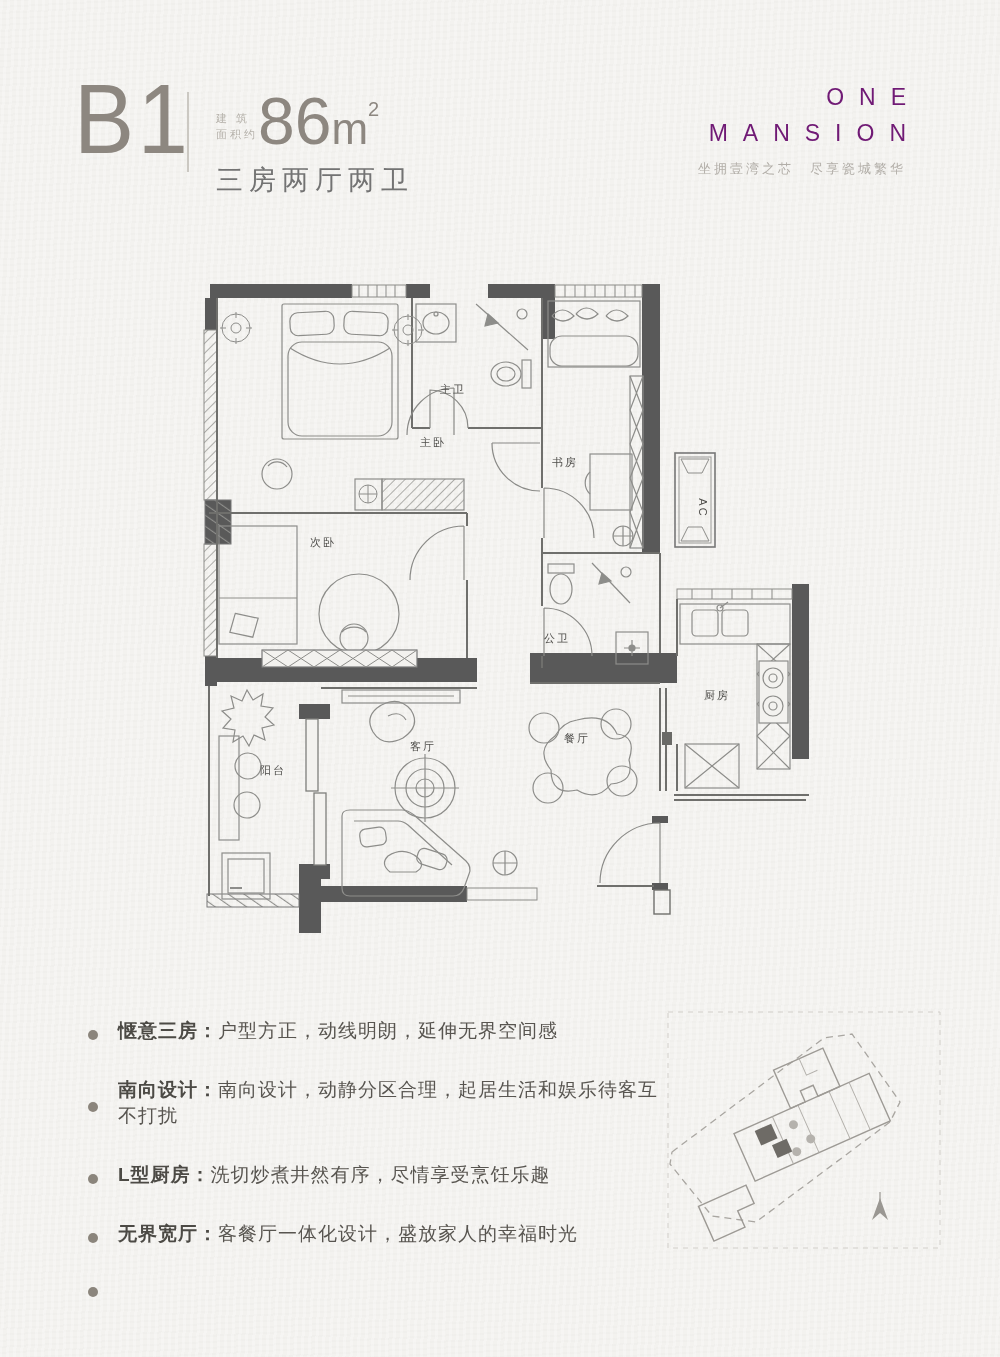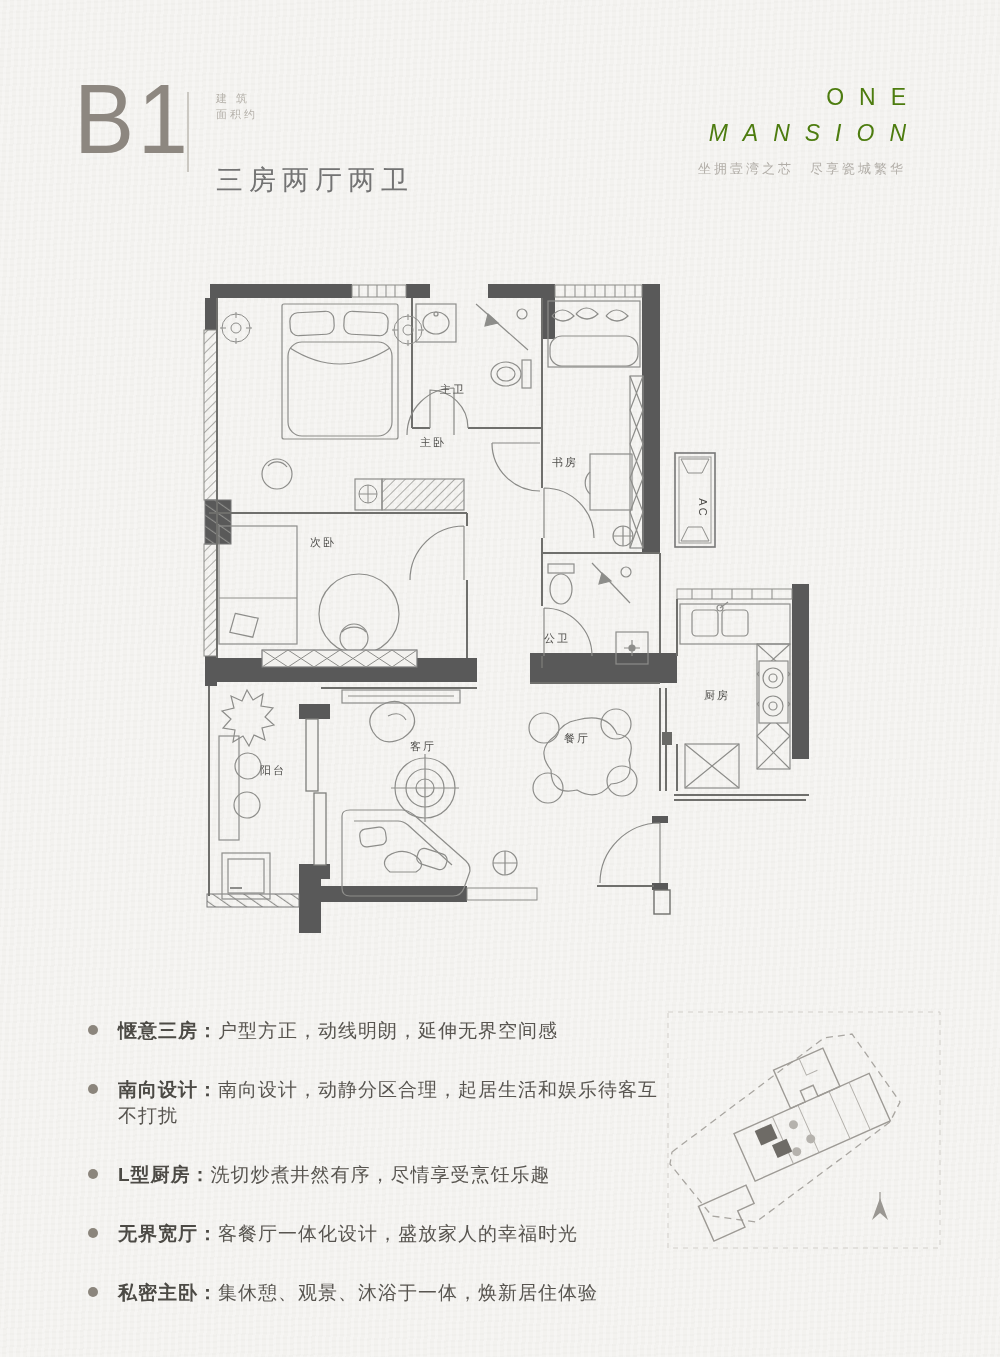--- a/index.html
+++ b/index.html
@@ -23,48 +23,51 @@
   .hdr-divider{position:absolute;left:187px;top:92px;width:2px;height:80px;background:#cbc8c2;}
   .area-row{position:absolute;left:216px;top:92px;display:flex;align-items:flex-end;}
   .area-prefix{display:flex;flex-direction:column;gap:4px;margin:0 0 14px 0;
     font-size:11px;color:#b5b1aa;letter-spacing:3px;line-height:1.1;}
   .area-value{font-size:66px;line-height:.9;color:#8d8780;font-weight:400;}
   .area-unit{font-size:44px;color:#8d8780;}
   .area-sup{font-size:20px;color:#8d8780;vertical-align:28px;}
   .layout-desc{position:absolute;left:216px;top:162px;font-size:27px;color:#737373;
     letter-spacing:6px;font-weight:500;}
   
-  .logo{position:absolute;right:94px;top:84px;text-align:right;color:#4d7c0f;}
+  .logo{position:absolute;right:94px;top:84px;text-align:right;color:#701a75;}
   .logo .l1{font-size:23px;letter-spacing:15px;margin-right:-15px;font-weight:300;}
-  .logo .l2{font-size:23px;letter-spacing:15px;margin-right:-15px;font-weight:300;margin-top:9px;font-style:italic;}
+  .logo .l2{font-size:23px;letter-spacing:15px;margin-right:-15px;font-weight:300;margin-top:9px;}
   .tagline{position:absolute;right:94px;top:160px;font-size:13px;color:#b2aea8;letter-spacing:3px;margin-left:36px;}
   
   .plan-wrap{position:absolute;left:192px;top:276px;width:640px;height:730px;}
   .plan-wrap svg{display:block;}
   text.room{font-size:11px;fill:#4f4e4b;letter-spacing:2px;font-family:"Liberation Sans","DejaVu Sans",sans-serif;}
   
   .features{position:absolute;left:88px;top:1018px;width:580px;}
-  .feature{display:flex;align-items:flex-start;margin-bottom:33px;}
+  .feature{display:flex;align-items:center;margin-bottom:33px;}
   .feature .dot{width:10px;height:10px;border-radius:50%;background:#8b857c;margin:7px 20px 0 0;flex:none;}
   .feature .label{font-size:19px;font-weight:bold;color:#4c4a45;letter-spacing:1px;white-space:nowrap;}
   .feature .text{font-size:19px;color:#585550;letter-spacing:1px;}
   
   .siteplan{position:absolute;left:652px;top:1006px;width:306px;height:250px;}
 </style>
 </head>
 <body>
 
 <div class="paper-texture"></div>
 
 <div class="unit-code">B1</div>
 <div class="hdr-divider"></div>
 <div class="area-row">
   <div class="area-prefix">
     <span>建 筑</span>
     <span>面积约</span>
+  </div>
+  <div>
+    <span class="area-value">86</span><span class="area-unit">m</span><sup class="area-sup">2</sup>
   </div>
 </div>
 <div class="layout-desc">三房两厅两卫</div>
 
 <div class="logo">
   <div class="l1">ONE</div>
   <div class="l2">MANSION</div>
 </div>
 <div class="tagline">坐拥壹湾之芯　尽享瓷城繁华</div>
 
@@ -321,21 +324,20 @@
   <div class="feature">
     <span class="dot"></span>
     <span><span class="label">L型厨房：</span><span class="text">洗切炒煮井然有序，尽情享受烹饪乐趣</span></span>
   </div>
   <div class="feature">
     <span class="dot"></span>
     <span><span class="label">无界宽厅：</span><span class="text">客餐厅一体化设计，盛放家人的幸福时光</span></span>
   </div>
   <div class="feature">
     <span class="dot"></span>
-    <span><span class="label">私密主卧：</span><span class="text">集休憩、观景、沐浴于一体，焕新居住体验</span></span>
   </div>
 </div>
 
 <div class="siteplan">
 <svg width="306" height="250" viewBox="0 0 306 250" xmlns="http://www.w3.org/2000/svg">
   <rect x="16" y="6" width="272" height="236" fill="none" stroke="#d2cfca" stroke-width="1" stroke-dasharray="5 5"></rect>
 
   <path d="M20,146 L172,32 L200,28 L248,96 L238,116 L104,216 L60,210 L18,158 Z" fill="none" stroke="#a9a6a1" stroke-width="1.3" stroke-dasharray="7 5"></path>
   <g transform="rotate(-24 150 128)">
 

